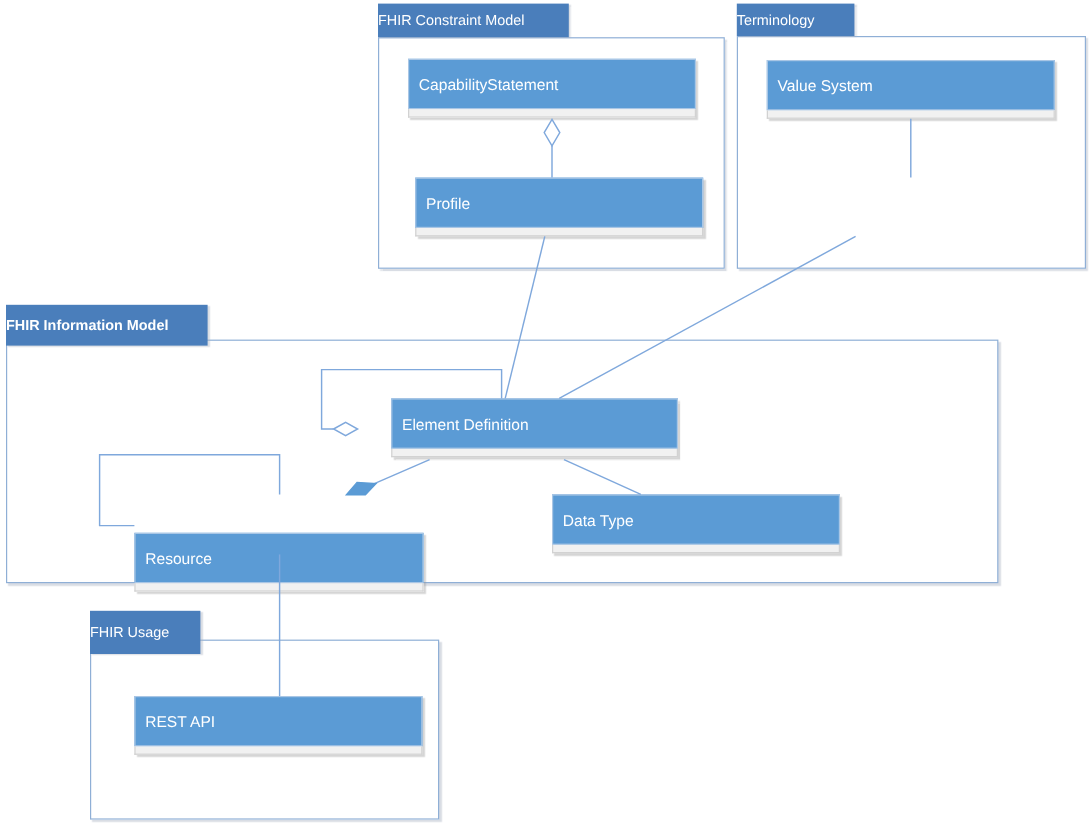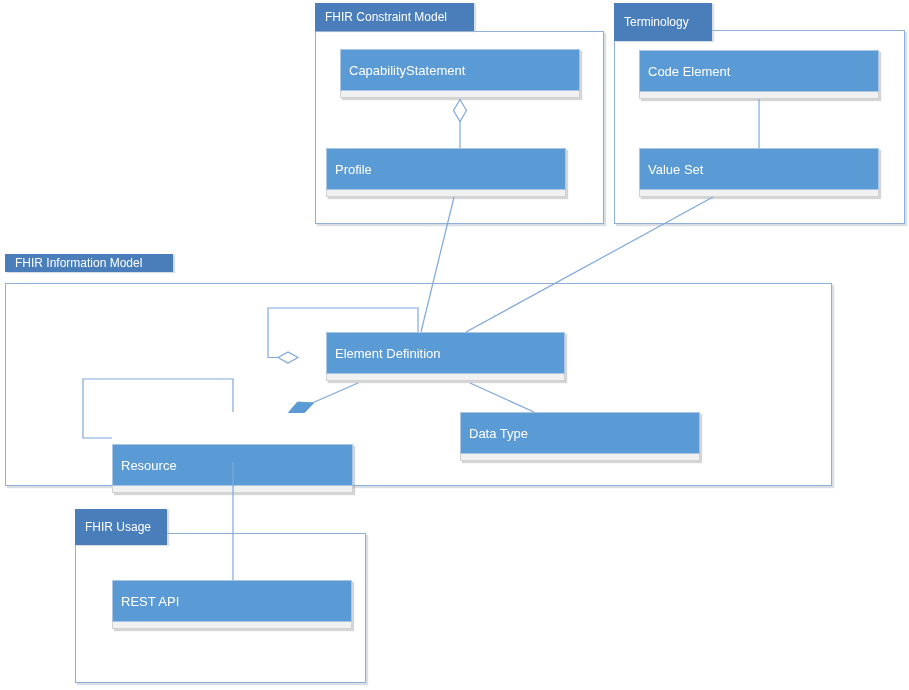--- a/index.html
+++ b/index.html
@@ -19,21 +19,20 @@
     background: transparent;
     box-shadow: 2px 2px 1px rgba(170,180,195,0.45);
   }
   .package-tab {
     position: absolute;
     background: #4A7EBB;
     color: #ffffff;
     font-size: 12px;
     display: flex;
     align-items: center;
-    padding-left: 10px;
     box-sizing: border-box;
     box-shadow: 2px 1px 1px rgba(170,180,195,0.45);
     z-index: 2;
   }
 
   
   .node {
     position: absolute;
     box-shadow: 2px 2px 1px rgba(150,150,150,0.40);
     z-index: 3;
@@ -64,29 +63,29 @@
     pointer-events: none;
   }
   .edge { fill: none; stroke: #7FA8DC; stroke-width: 1.2; }
   .diamond-open { fill: #ffffff; stroke: #7FA8DC; stroke-width: 1.2; }
   .diamond-filled { fill: #5B9BD5; stroke: #5B9BD5; }
 
   
   #pb-constraint  { left: 315px; top: 31px;  width: 287px; height: 191px; }
   #pt-constraint  { left: 315px; top: 3px;   width: 159px; height: 28px; }
   #pb-terminology { left: 614px; top: 30px;  width: 289px; height: 192px; }
-  #pt-terminology { left: 614px; top: 3px;   width: 98px;  height: 38px; }
+  #pt-terminology { left: 614px; top: 3px;   width: 98px;  height: 27px; }
   #pb-information { left: 5px;   top: 283px; width: 825px; height: 201px; }
-  #pt-information { left: 5px;   top: 254px; width: 168px; height: 18px; }
+  #pt-information { left: 5px;   top: 254px; width: 168px; height: 34px; font-weight: bold; }
   #pb-usage       { left: 75px;  top: 533px; width: 289px; height: 148px; }
   #pt-usage       { left: 75px;  top: 509px; width: 92px;  height: 36px; }
 
   
   #n-capability  { left: 340px; top: 49px;  width: 240px; }
-  #n-profile     { left: 326px; top: 148px; width: 240px; }
+  #n-profile     { left: 346px; top: 148px; width: 240px; }
   #n-codesystem  { left: 639px; top: 50px;  width: 240px; }
   #n-valueset    { left: 639px; top: 148px; width: 240px; }
   #n-elementdef  { left: 298px; top: 332px; width: 239px; margin-left: 28px; }
   #n-resource    { left: 112px; top: 412px; width: 241px; margin-top: 32px; }
   #n-datatype    { left: 460px; top: 412px; width: 240px; }
   #n-restapi     { left: 112px; top: 580px; width: 240px; }
 </style>
 </head>
 <body>
 
@@ -119,31 +118,25 @@
 
   <div class="node" id="n-profile">
     <div class="node-main">
       <span>Profile</span>
     </div>
     <div class="node-strip"></div>
   </div>
 
   <div class="node" id="n-codesystem">
     <div class="node-main">
-      <span>Code Element</span>
+      <span>Value System</span>
     </div>
     <div class="node-strip"></div>
   </div>
 
-  <div class="node" id="n-valueset">
-    <div class="node-main">
-      <span>Value Set</span>
-    </div>
-    <div class="node-strip"></div>
-  </div>
 
   <div class="node" id="n-elementdef">
     <div class="node-main">
       <span>Element Definition</span>
     </div>
     <div class="node-strip"></div>
   </div>
 
   <div class="node" id="n-resource">
     <div class="node-main">

